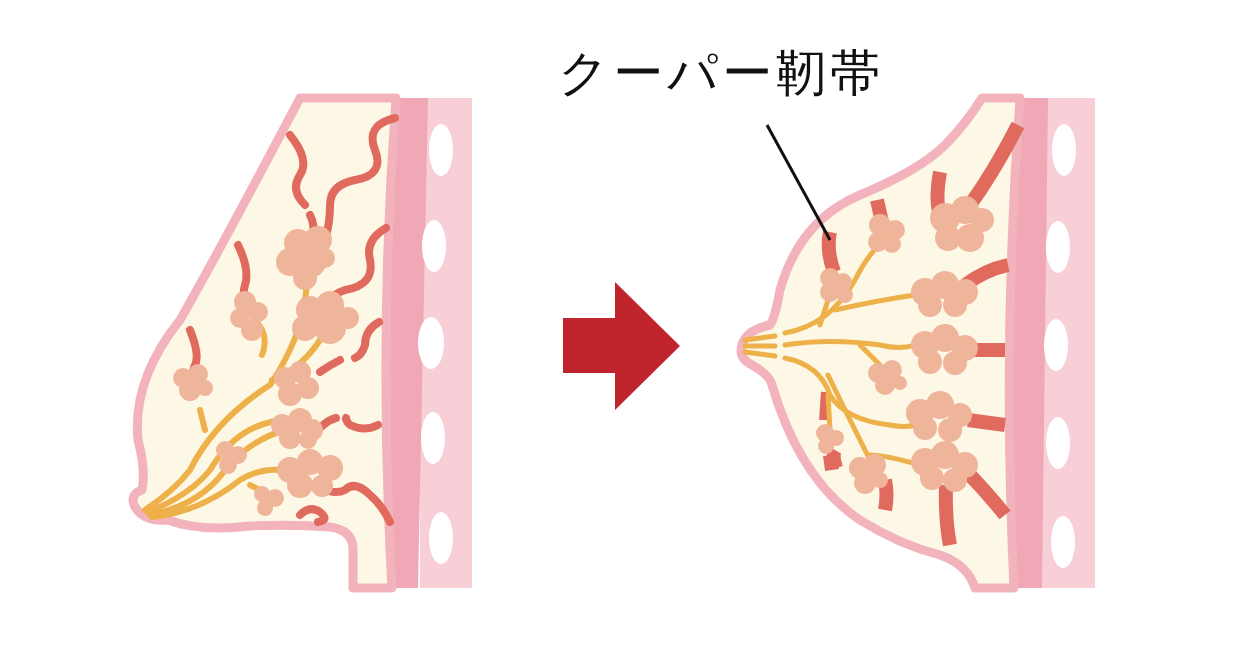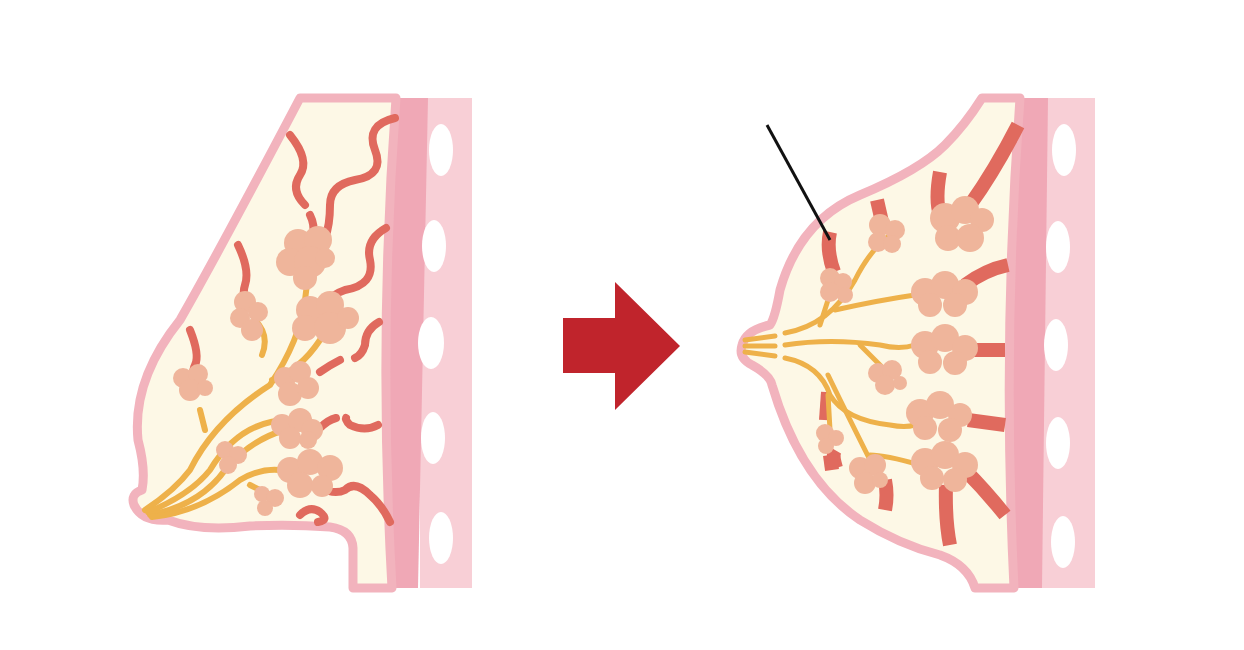--- a/index.html
+++ b/index.html
@@ -236,13 +236,14 @@
             <circle cx="965" cy="465" r="13"></circle>
             <circle cx="932" cy="478" r="12"></circle>
             <circle cx="955" cy="480" r="12"></circle>
           </g>
       </g>
 
       <line x1="767" y1="125" x2="830" y2="240" stroke="#111111" stroke-width="3"></line>
     </g>
   </svg>
 
+  <div class="label">クーパー靭帯</div>
 </div>
 
 </body></html>

